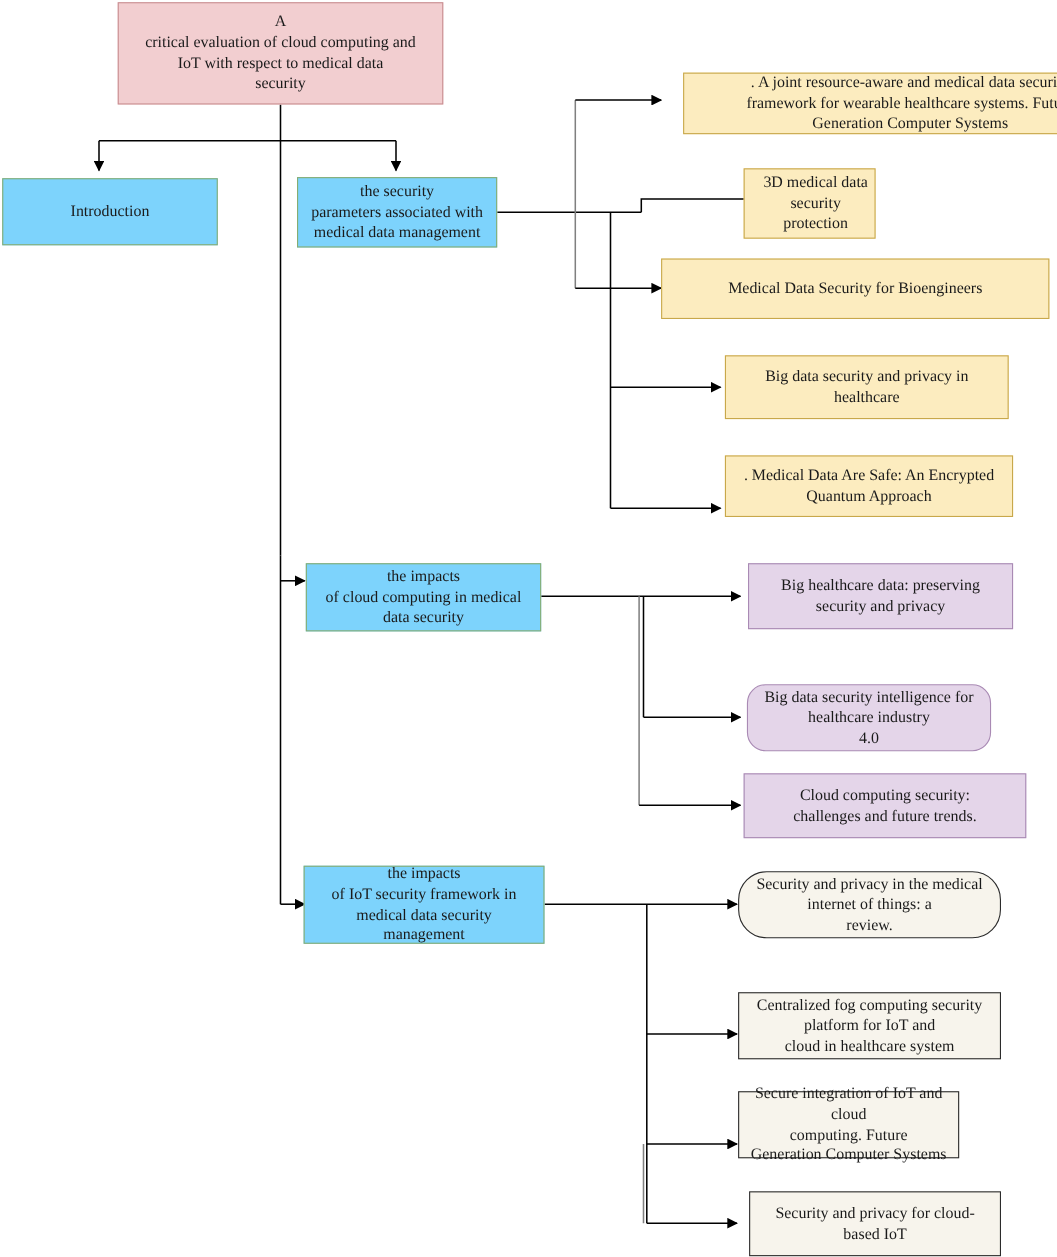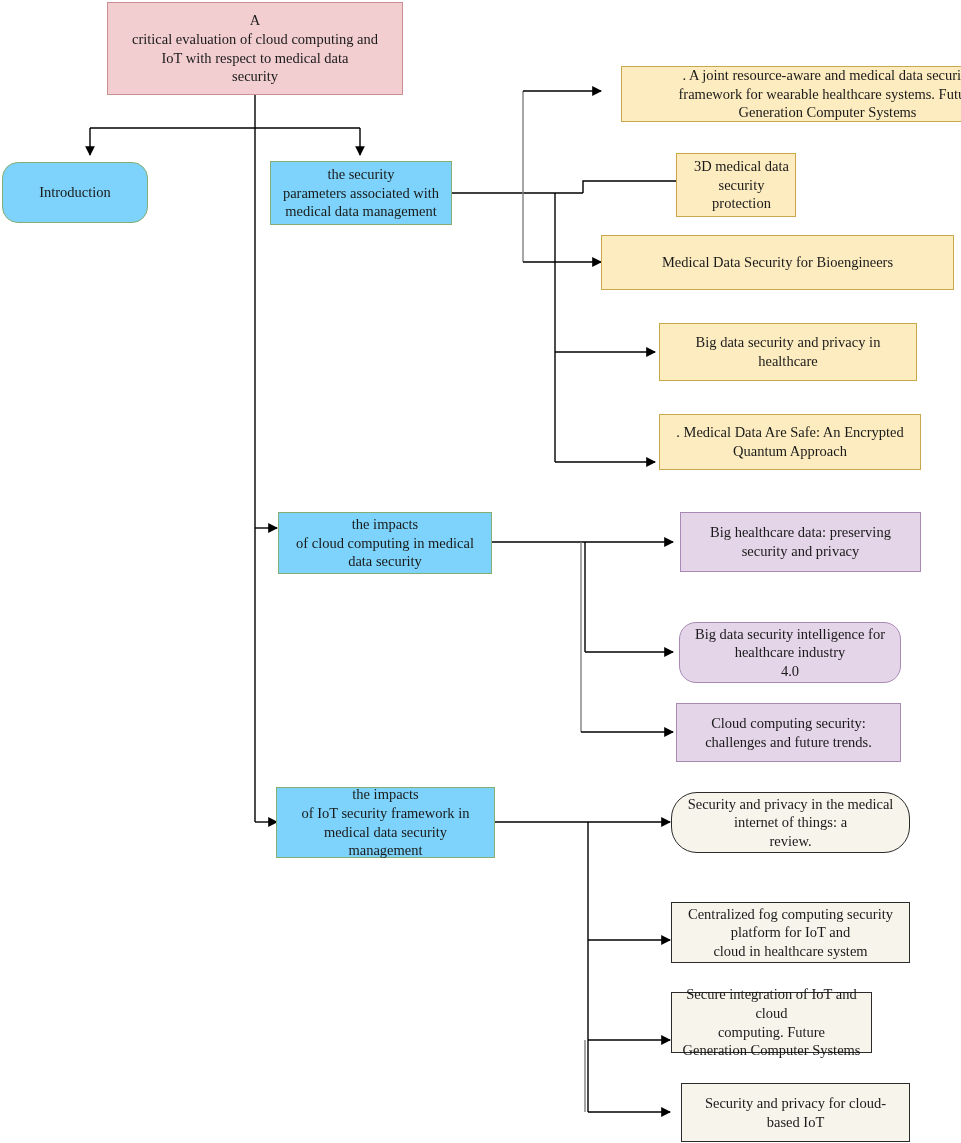--- a/index.html
+++ b/index.html
@@ -112,21 +112,21 @@
     </g>
   </svg>
 
   <div class="node root" style="left:107px; top:2px; width:296px; height:93px;">
     <span>A
 critical evaluation of cloud computing and
 IoT with respect to medical data
 security</span>
   </div>
 
-  <div class="node branch" style="left:2px; top:162px; width:146px; height:61px;border-radius:16px;">
+  <div class="node branch" style="left:2px; top:162px; width:196px; height:61px;">
     <span>Introduction</span>
   </div>
 
   <div class="node branch" style="left:270px; top:161px; width:182px; height:64px;">
     <span>the security
 parameters associated with
 medical data management</span>
   </div>
 
   <div class="node branch" style="left:278px; top:512px; width:214px; height:62px;">
@@ -172,21 +172,21 @@
     <span>Big healthcare data: preserving
 security and privacy</span>
   </div>
 
   <div class="node leaf-purple" style="left:679px; top:622px; width:222px; height:61px;border-radius:17px;">
     <span>Big data security intelligence for
 healthcare industry
 4.0</span>
   </div>
 
-  <div class="node leaf-purple" style="left:676px; top:703px; width:225px; height:59px;align-items:center;">
+  <div class="node leaf-purple" style="left:676px; top:703px; width:257px; height:59px;align-items:center;">
     <span>Cloud computing security:
 challenges and future trends.</span>
   </div>
 
   <div class="node leaf-cream" style="left:671px; top:792px; width:239px; height:61px;border-radius:26px;">
     <span>Security and privacy in the medical
 internet of things: a
 review.</span>
   </div>
 

